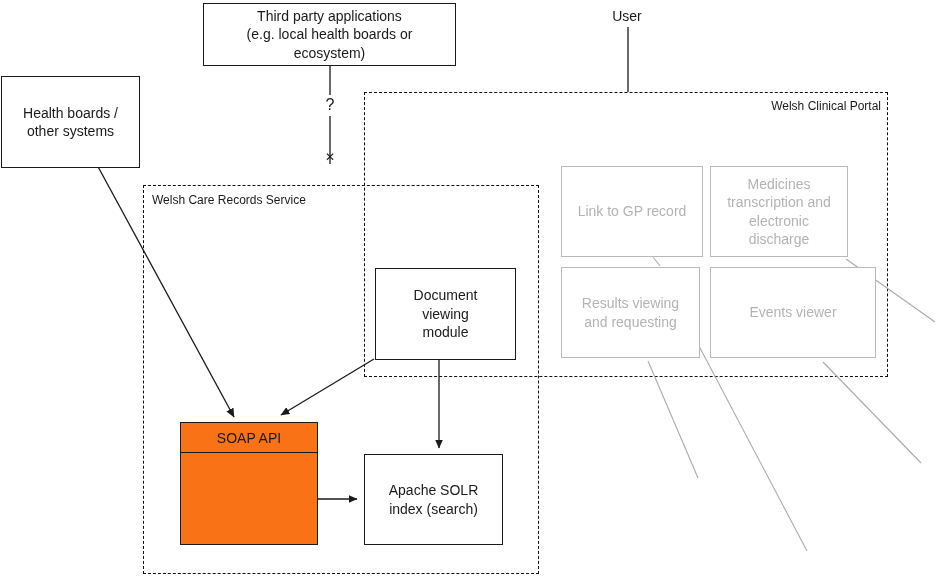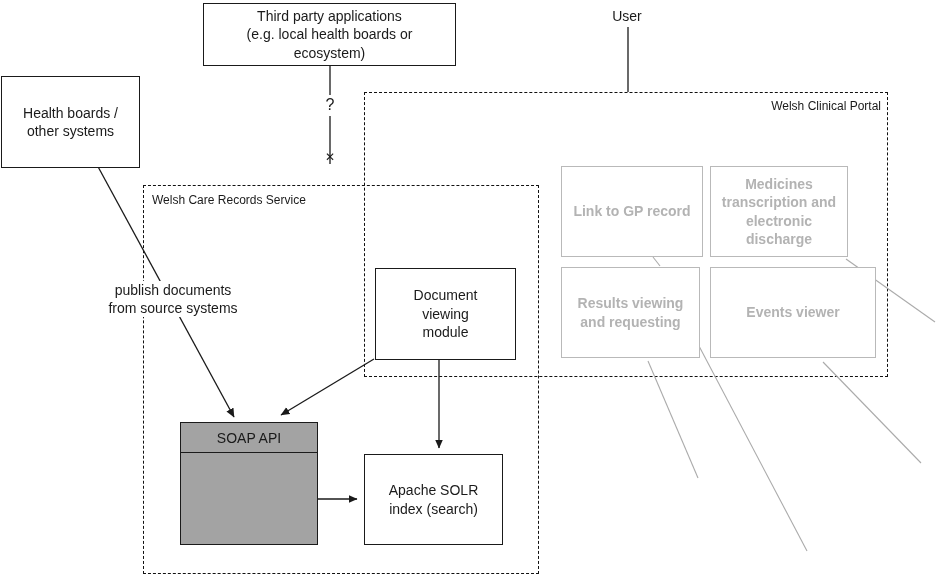--- a/index.html
+++ b/index.html
@@ -38,26 +38,25 @@
     background:#fff;
     border:1.5px solid var(--ink,#1a1a1a);
     display:flex;align-items:center;justify-content:center;
     text-align:center;white-space:pre-line;
     line-height:1.32;
   }
   
   .ghost{
     border:1px solid var(--muted-border,#b9b9b9);
     color:var(--muted-text,#b3b3b3);
-    font-weight:bold;
   }
   
   .combo{
     position:absolute;box-sizing:border-box;
-    background:#a3a3a3;border:1.5px solid var(--ink,#1a1a1a);
+    background:#f97316;border:1.5px solid var(--ink,#1a1a1a);
     display:flex;flex-direction:column;
   }
   .combo-header{
     box-sizing:border-box;height:30px;flex:0 0 30px;
     border-bottom:1.5px solid var(--ink,#1a1a1a);
     display:flex;align-items:center;justify-content:center;
     text-align:center;
   }
   .combo-body{
     flex:1;display:flex;align-items:center;justify-content:center;
@@ -134,20 +133,18 @@
 electronic
 discharge</div>
 
   <div class="node ghost" style="left:561px;top:267px;width:139px;height:91px;">Results viewing
 and requesting</div>
 
   <div class="node ghost" style="left:710px;top:267px;width:166px;height:91px;">Events viewer</div>
 
   <div class="float-label" style="left:592px;top:7px;width:70px;">User</div>
 
-  <div class="float-label on-line" style="left:98px;top:281px;width:150px;">publish documents
-from source systems</div>
 
   <div class="float-label on-line qmark" style="left:320px;top:95px;width:20px;height:20px;">?</div>
 
   <div class="float-label cross" style="left:322px;top:150px;width:16px;">✕</div>
 
 </div>
 
 </body></html>

